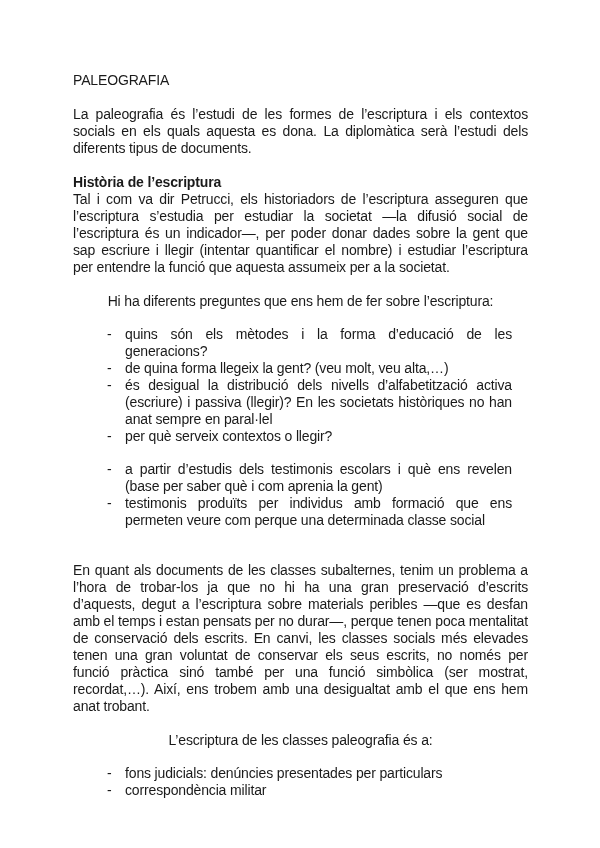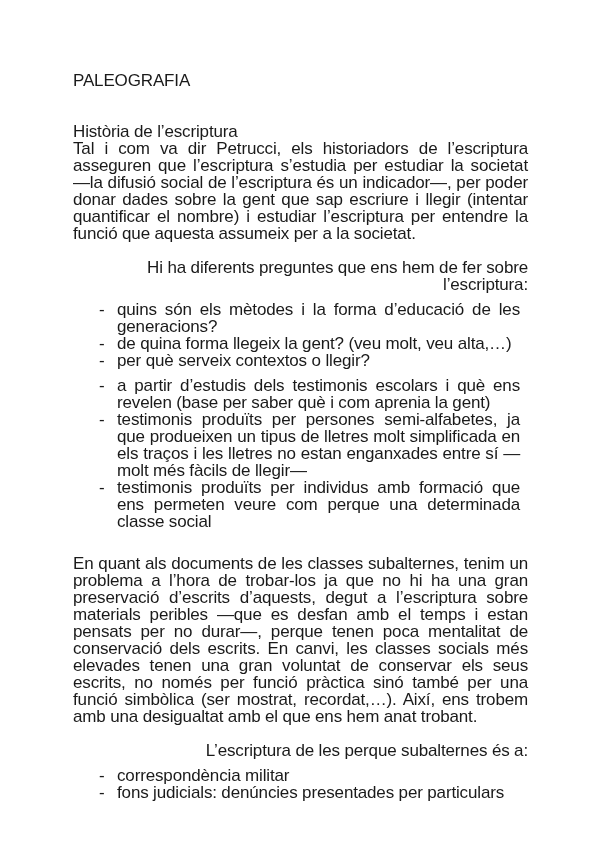--- a/index.html
+++ b/index.html
@@ -1,59 +1,60 @@
 <!DOCTYPE html>
 <html><head>
 <meta charset="utf-8">
 <style>
   html, body { margin: 0; padding: 0; background: #ffffff; }
   body { width: 600px; height: 848px; position: relative; overflow: hidden; }
   .page {
     position: absolute; left: 73px; top: 72px; width: 455px;
     font-family: "Liberation Sans", sans-serif;
-    font-size: 17px; line-height: 17px; color: #1a1a1a;
+    font-size: 14px; line-height: 17px; color: #1a1a1a;
     letter-spacing: -0.15px;
   }
   p { margin: 0; text-align: justify; }
   .title { margin-bottom: 17px; }
   .gap { height: 17px; }
-  .heading { font-weight: normal; }
-  ul.dash { list-style: none; margin: 8px; padding: 0; }
+  .heading { font-weight: bold; }
+  ul.dash { list-style: none; margin: 16px; padding: 0; }
   ul.dash li { position: relative; padding-left: 36px; text-align: justify; }
   ul.dash li::before {
     content: "-"; position: absolute; left: 18px; top: 0;
   }
-  .left { text-align: right; }
+  .left { text-align: center; }
 </style>
 </head>
 <body>
 
 <div class="page">
   <p class="title">PALEOGRAFIA</p>
 
+  <p>La paleografia és l’estudi de les formes de l’escriptura i els contextos socials en els quals aquesta es dona. La diplomàtica serà l’estudi dels diferents tipus de documents.</p>
   <div class="gap"></div>
 
   <p class="heading">Història de l’escriptura</p>
   <p>Tal i com va dir Petrucci, els historiadors de l’escriptura asseguren que l’escriptura s’estudia per estudiar la societat —la difusió social de l’escriptura és un indicador—, per poder donar dades sobre la gent que sap escriure i llegir (intentar quantificar el nombre) i estudiar l’escriptura per entendre la funció que aquesta assumeix per a la societat.</p>
   <div class="gap"></div>
 
   <p class="left">Hi ha diferents preguntes que ens hem de fer sobre l’escriptura:</p>
   <ul class="dash">
     <li>quins són els mètodes i la forma d’educació de les generacions?</li>
     <li>de quina forma llegeix la gent? (veu molt, veu alta,…)</li>
+    <li>és desigual la distribució dels nivells d’alfabetització activa (escriure) i passiva (llegir)? En les societats històriques no han anat sempre en paral·lel</li>
     <li>per què serveix contextos o llegir?</li>
   </ul>
   <ul class="dash">
     <li>a partir d’estudis dels testimonis escolars i què ens revelen (base per saber què i com aprenia la gent)</li>
-    <li>testimonis produïts per persones semi-alfabetes, ja que produeixen un tipus de lletres molt simplificada en els traços i les lletres no estan enganxades entre sí —molt més fàcils de llegir—</li>
     <li>testimonis produïts per individus amb formació que ens permeten veure com perque una determinada classe social</li>
   </ul>
   <div class="gap"></div>
 
   <p>En quant als documents de les classes subalternes, tenim un problema a l’hora de trobar-los ja que no hi ha una gran preservació d’escrits d’aquests, degut a l’escriptura sobre materials peribles —que es desfan amb el temps i estan pensats per no durar—, perque tenen poca mentalitat de conservació dels escrits. En canvi, les classes socials més elevades tenen una gran voluntat de conservar els seus escrits, no només per funció pràctica sinó també per una funció simbòlica (ser mostrat, recordat,…). Així, ens trobem amb una desigualtat amb el que ens hem anat trobant.</p>
   <div class="gap"></div>
 
-  <p class="left">L’escriptura de les perque subalternes és a:</p>
+  <p class="left">L’escriptura de les classes paleografia és a:</p>
   <ul class="dash">
+    <li>fons judicials: denúncies presentades per particulars</li>
     <li>correspondència militar</li>
-    <li>fons judicials: denúncies presentades per particulars</li>
   </ul>
 </div>
 
 </body></html>

